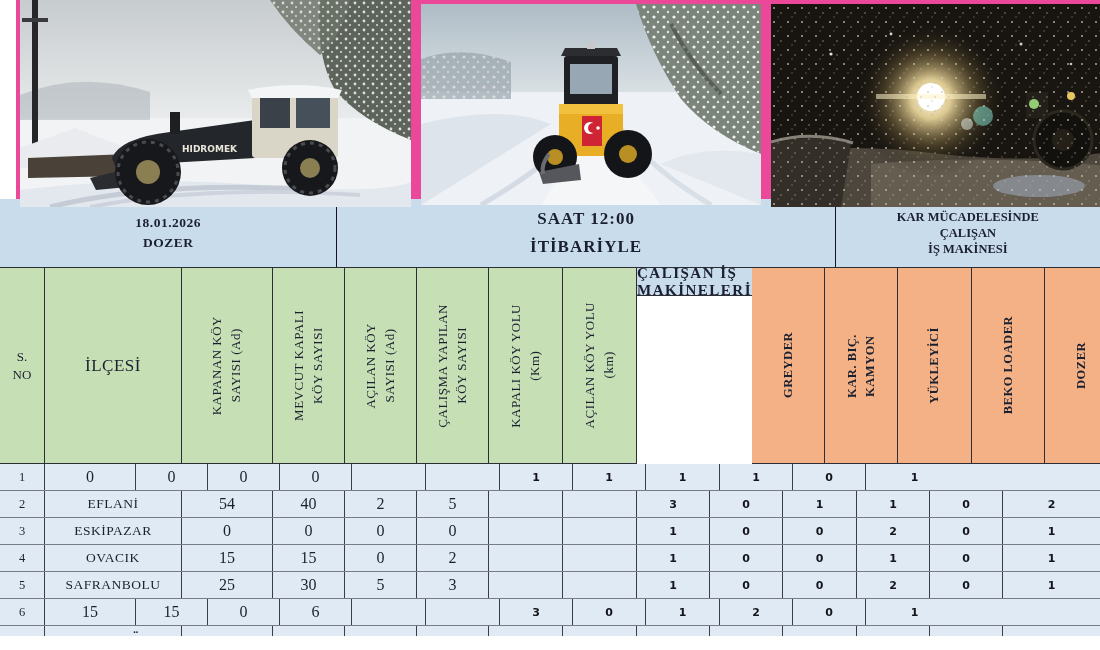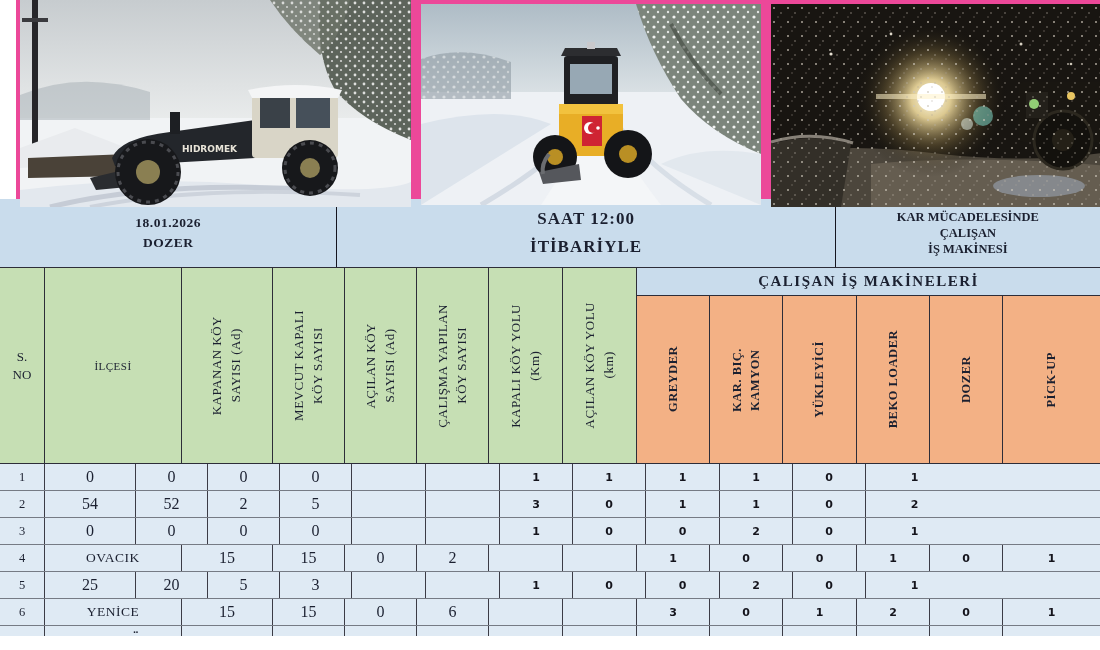--- a/index.html
+++ b/index.html
@@ -19,25 +19,25 @@
   .info-cell { display:flex; flex-direction:column; justify-content:center; align-items:center; text-align:center; font-weight:bold; }
   .cell-date { width:345px; font-size:13.5px; line-height:1.45; letter-spacing:.5px; }
   .cell-time { width:511px; border-left:1px solid #15151f; font-size:17px; justify-content:space-around; padding:6px 0; letter-spacing:1px; }
   .cell-right { width:272px; border-left:1px solid #15151f; font-size:12.5px; line-height:1.3;font-family:Liberation Serif, serif; }
   
   .header-row { display:flex; width:1100px; height:197px; border-top:1px solid #2d2d38; }
   .hcell { display:flex; align-items:center; justify-content:center; text-align:center;
            border-right:1px solid #2d2d38; border-bottom:1px solid #2d2d38; }
   .green { background:#c6dfb4; }
   .h-sno { width:45px; font-size:13px; white-space:pre-line; line-height:1.35; }
-  .h-district { width:137px; font-size:11px; letter-spacing:.5px; }
+  .h-district { width:137px; font-size:17px; letter-spacing:.5px; }
   .vtext { writing-mode:vertical-rl; transform:rotate(180deg); white-space:pre-line;
            text-align:center; line-height:1.45; font-size:13px; letter-spacing:.5px; }
   .w91{width:91px} .w72{width:72px} .w74{width:74px}
-  .machines-group { width:463px; display:flex; flex-direction:column; }
+  .machines-group { width:463px; display:flex; flex-direction:row; }
   .group-title { height:28px; background:#c9dcec; display:flex; align-items:center; justify-content:center;
                  font-weight:bold; font-size:15px; letter-spacing:1.5px; border-bottom:1px solid #2d2d38; }
   .machine-heads { display:flex; flex:1; }
   .orange { background:#f3b185; }
   .mh { font-weight:bold; }
   .mh .vtext { font-size:12.5px; font-weight:bold; }
   .mw0{width:73px}.mw1{width:73px}.mw2{width:74px}.mw3{width:73px}.mw4{width:73px}.mw5{width:97px; border-right:none;}
   
   .drow { display:flex; width:1100px; height:27px; background:#dfeaf4; border-bottom:1.5px solid #767b84; }
   .dcell { display:flex; align-items:center; justify-content:center; text-align:center;
@@ -282,35 +282,37 @@
         <div class="dcell c-v5 c-val"></div>
         <div class="dcell c-m0 c-m">1</div>
         <div class="dcell c-m1 c-m">1</div>
         <div class="dcell c-m2 c-m">1</div>
         <div class="dcell c-m3 c-m">1</div>
         <div class="dcell c-m4 c-m">0</div>
         <div class="dcell c-m5 c-m">1</div>
       </div>
       <div class="drow">
         <div class="dcell c-no">2</div>
+        <div class="dcell c-district">EFLANİ</div>
         <div class="dcell c-v0 c-val">54</div>
-        <div class="dcell c-v1 c-val">52</div>
+        <div class="dcell c-v1 c-val">40</div>
         <div class="dcell c-v2 c-val">2</div>
         <div class="dcell c-v3 c-val">5</div>
         <div class="dcell c-v4 c-val"></div>
         <div class="dcell c-v5 c-val"></div>
         <div class="dcell c-m0 c-m">3</div>
         <div class="dcell c-m1 c-m">0</div>
         <div class="dcell c-m2 c-m">1</div>
         <div class="dcell c-m3 c-m">1</div>
         <div class="dcell c-m4 c-m">0</div>
         <div class="dcell c-m5 c-m">2</div>
       </div>
       <div class="drow">
         <div class="dcell c-no">3</div>
+        <div class="dcell c-district">ESKİPAZAR</div>
         <div class="dcell c-v0 c-val">0</div>
         <div class="dcell c-v1 c-val">0</div>
         <div class="dcell c-v2 c-val">0</div>
         <div class="dcell c-v3 c-val">0</div>
         <div class="dcell c-v4 c-val"></div>
         <div class="dcell c-v5 c-val"></div>
         <div class="dcell c-m0 c-m">1</div>
         <div class="dcell c-m1 c-m">0</div>
         <div class="dcell c-m2 c-m">0</div>
         <div class="dcell c-m3 c-m">2</div>
@@ -328,36 +330,36 @@
         <div class="dcell c-v5 c-val"></div>
         <div class="dcell c-m0 c-m">1</div>
         <div class="dcell c-m1 c-m">0</div>
         <div class="dcell c-m2 c-m">0</div>
         <div class="dcell c-m3 c-m">1</div>
         <div class="dcell c-m4 c-m">0</div>
         <div class="dcell c-m5 c-m">1</div>
       </div>
       <div class="drow">
         <div class="dcell c-no">5</div>
+        <div class="dcell c-district">SAFRANBOLU</div>
         <div class="dcell c-v0 c-val">25</div>
-        <div class="dcell c-v1 c-val">20</div>
+        <div class="dcell c-v1 c-val">30</div>
         <div class="dcell c-v2 c-val">5</div>
         <div class="dcell c-v3 c-val">3</div>
         <div class="dcell c-v4 c-val"></div>
         <div class="dcell c-v5 c-val"></div>
         <div class="dcell c-m0 c-m">1</div>
         <div class="dcell c-m1 c-m">0</div>
         <div class="dcell c-m2 c-m">0</div>
         <div class="dcell c-m3 c-m">2</div>
         <div class="dcell c-m4 c-m">0</div>
         <div class="dcell c-m5 c-m">1</div>
       </div>
       <div class="drow">
         <div class="dcell c-no">6</div>
-        <div class="dcell c-district">YENİCE</div>
         <div class="dcell c-v0 c-val">15</div>
         <div class="dcell c-v1 c-val">15</div>
         <div class="dcell c-v2 c-val">0</div>
         <div class="dcell c-v3 c-val">6</div>
         <div class="dcell c-v4 c-val"></div>
         <div class="dcell c-v5 c-val"></div>
         <div class="dcell c-m0 c-m">3</div>
         <div class="dcell c-m1 c-m">0</div>
         <div class="dcell c-m2 c-m">1</div>
         <div class="dcell c-m3 c-m">2</div>

